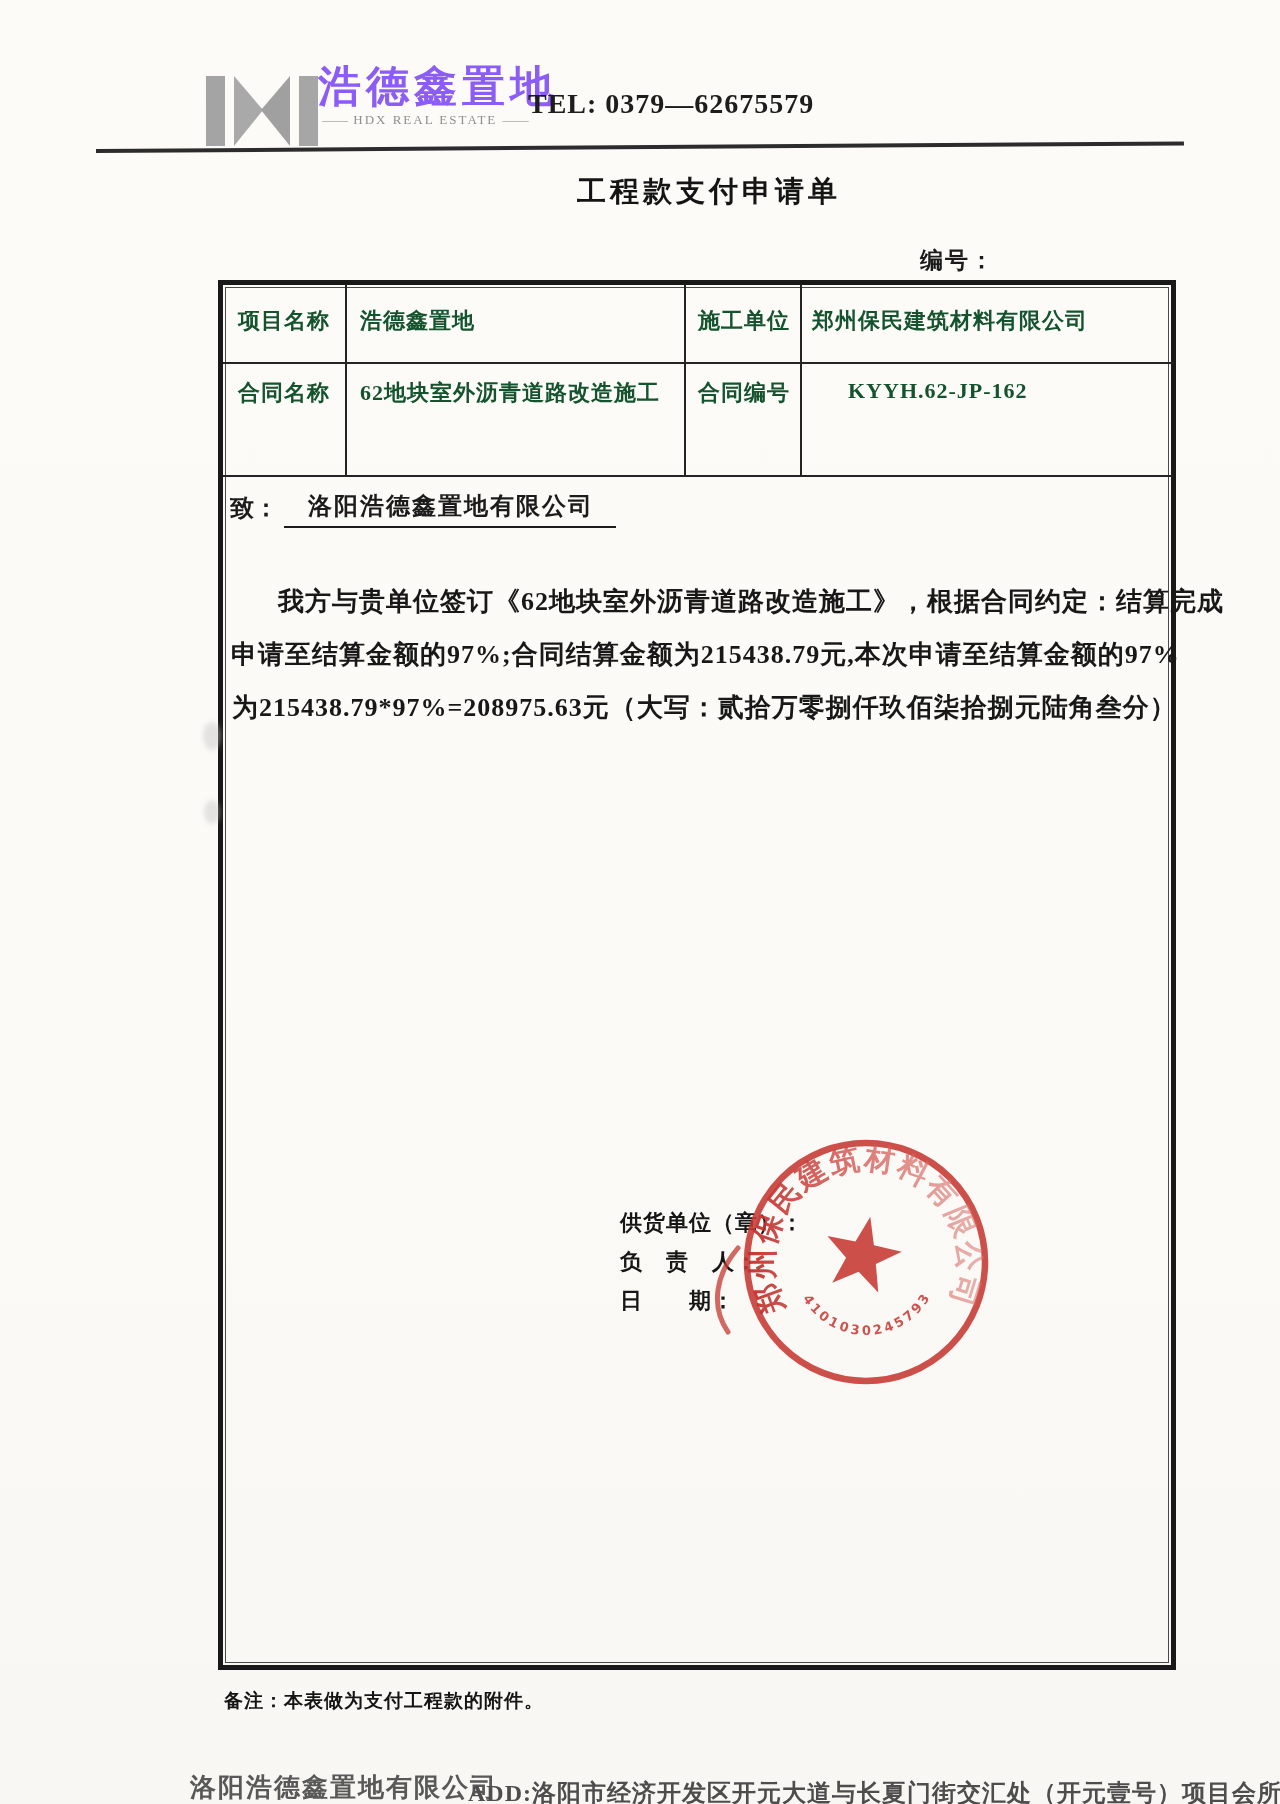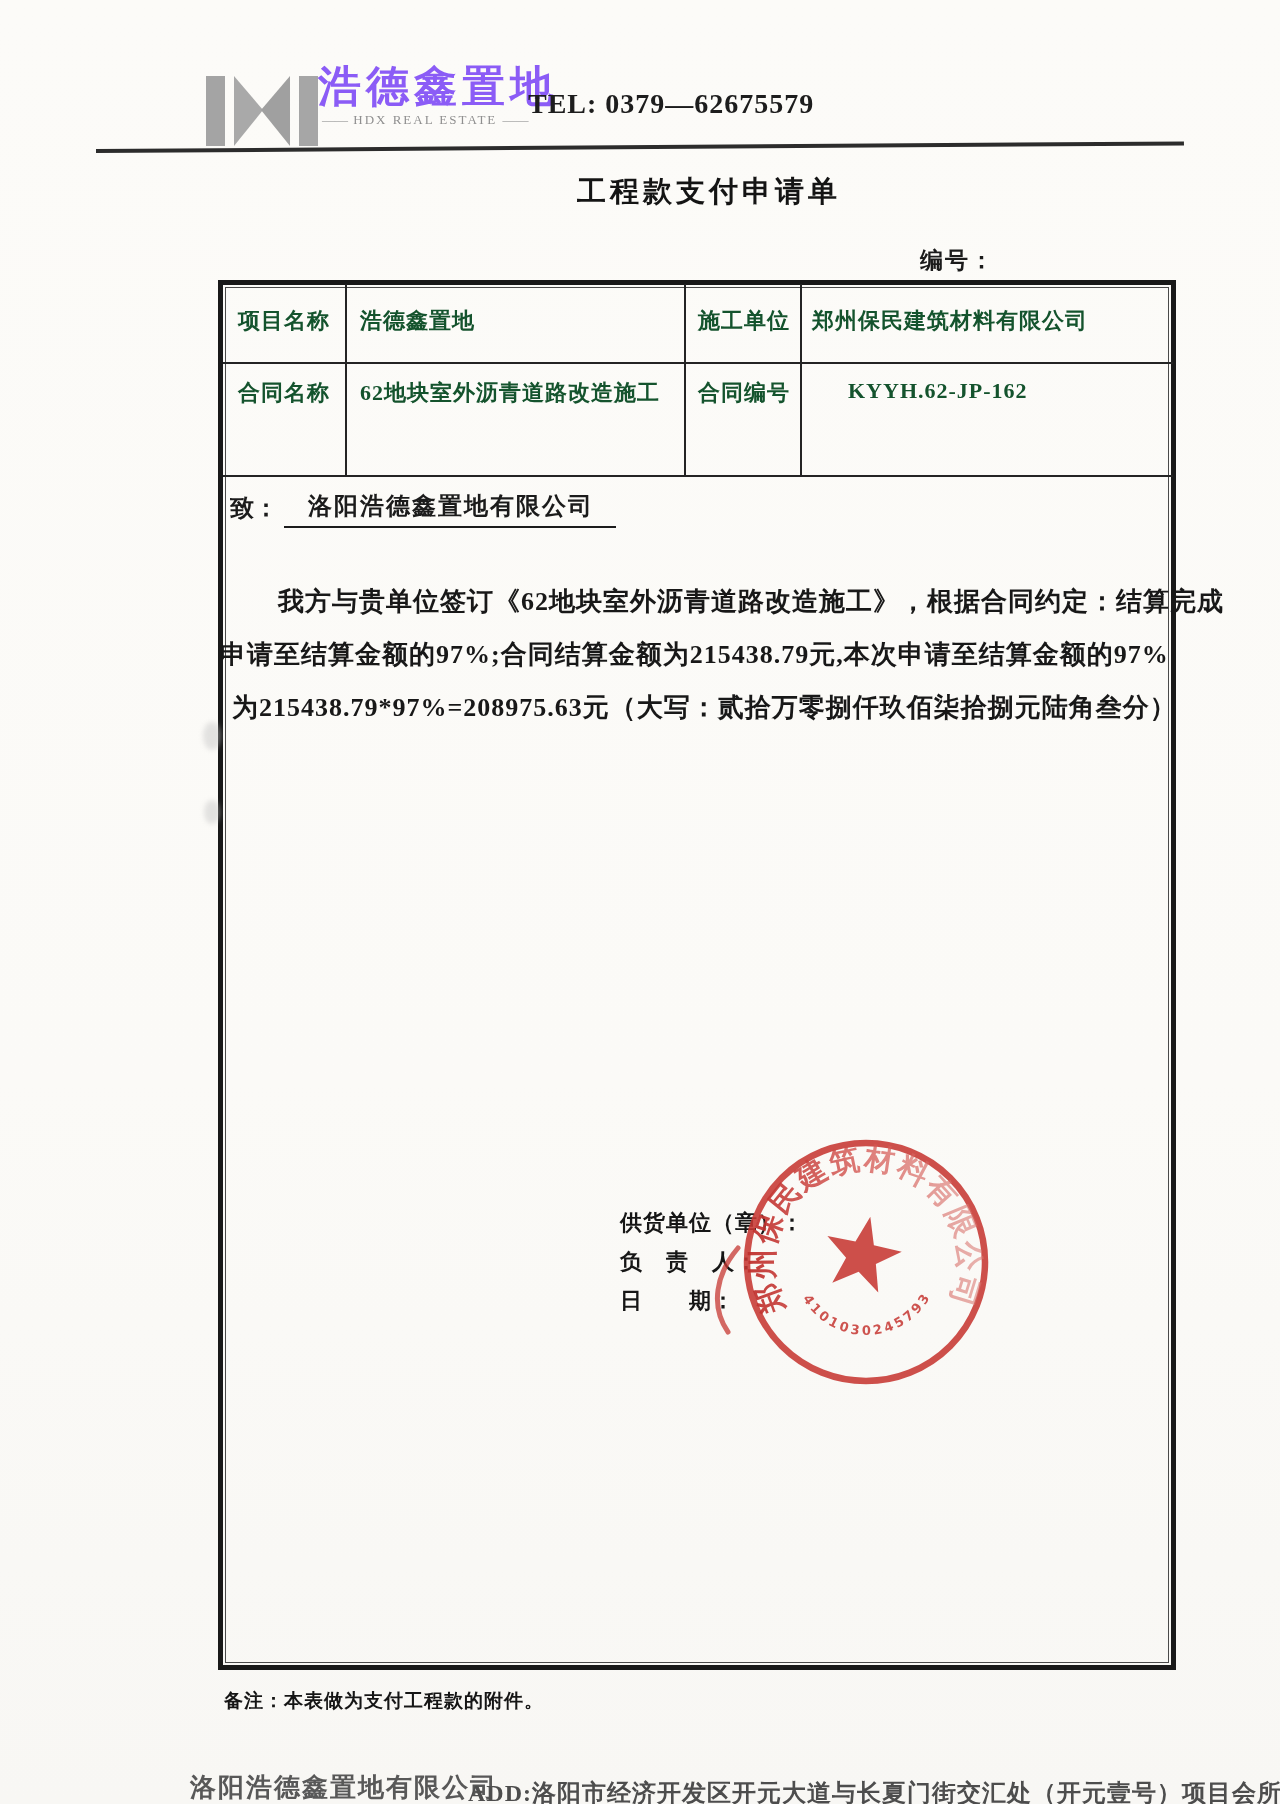--- a/index.html
+++ b/index.html
@@ -79,21 +79,21 @@
 <div class="abs cell" style="left:812px;top:306px;">郑州保民建筑材料有限公司</div>
 <div class="abs cell" style="left:238px;top:378px;">合同名称</div>
 <div class="abs cell" style="left:360px;top:378px;">62地块室外沥青道路改造施工</div>
 <div class="abs cell" style="left:698px;top:378px;">合同编号</div>
 <div class="abs cell" style="left:812px;top:378px;margin-left:36px;">KYYH.62-JP-162</div>
 
 <div class="abs to-label">致：</div>
 <div class="abs to-value">洛阳浩德鑫置地有限公司</div>
 
 <div class="abs para" style="left:278px;top:584px;">我方与贵单位签订《62地块室外沥青道路改造施工》，根据合同约定：结算完成</div>
-<div class="abs para" style="left:220px;top:637px;">申请至结算金额的97%;合同结算金额为215438.79元,本次申请至结算金额的97%</div>
+<div class="abs para" style="left:231px;top:637px;">申请至结算金额的97%;合同结算金额为215438.79元,本次申请至结算金额的97%</div>
 <div class="abs para" style="left:232px;top:690px;">为215438.79*97%=208975.63元（大写：贰拾万零捌仟玖佰柒拾捌元陆角叁分）</div>
 
 <div class="abs sig" style="left:620px;top:1208px;">供货单位（章）：</div>
 <div class="abs sig" style="left:620px;top:1247px;">负　责　人：</div>
 <div class="abs sig" style="left:620px;top:1286px;">日　　期：</div>
 
 <svg class="abs" style="left:688px;top:1122px;" width="320" height="300" viewBox="0 0 320 300">
   <defs>
     <path id="ringPath" d="M 97.5 186.5 A 93 93 0 1 1 258.5 186.5" fill="none"></path>
     <path id="numPath" d="M 114.8 176.5 A 73 73 0 0 0 241.2 176.5" fill="none"></path>

